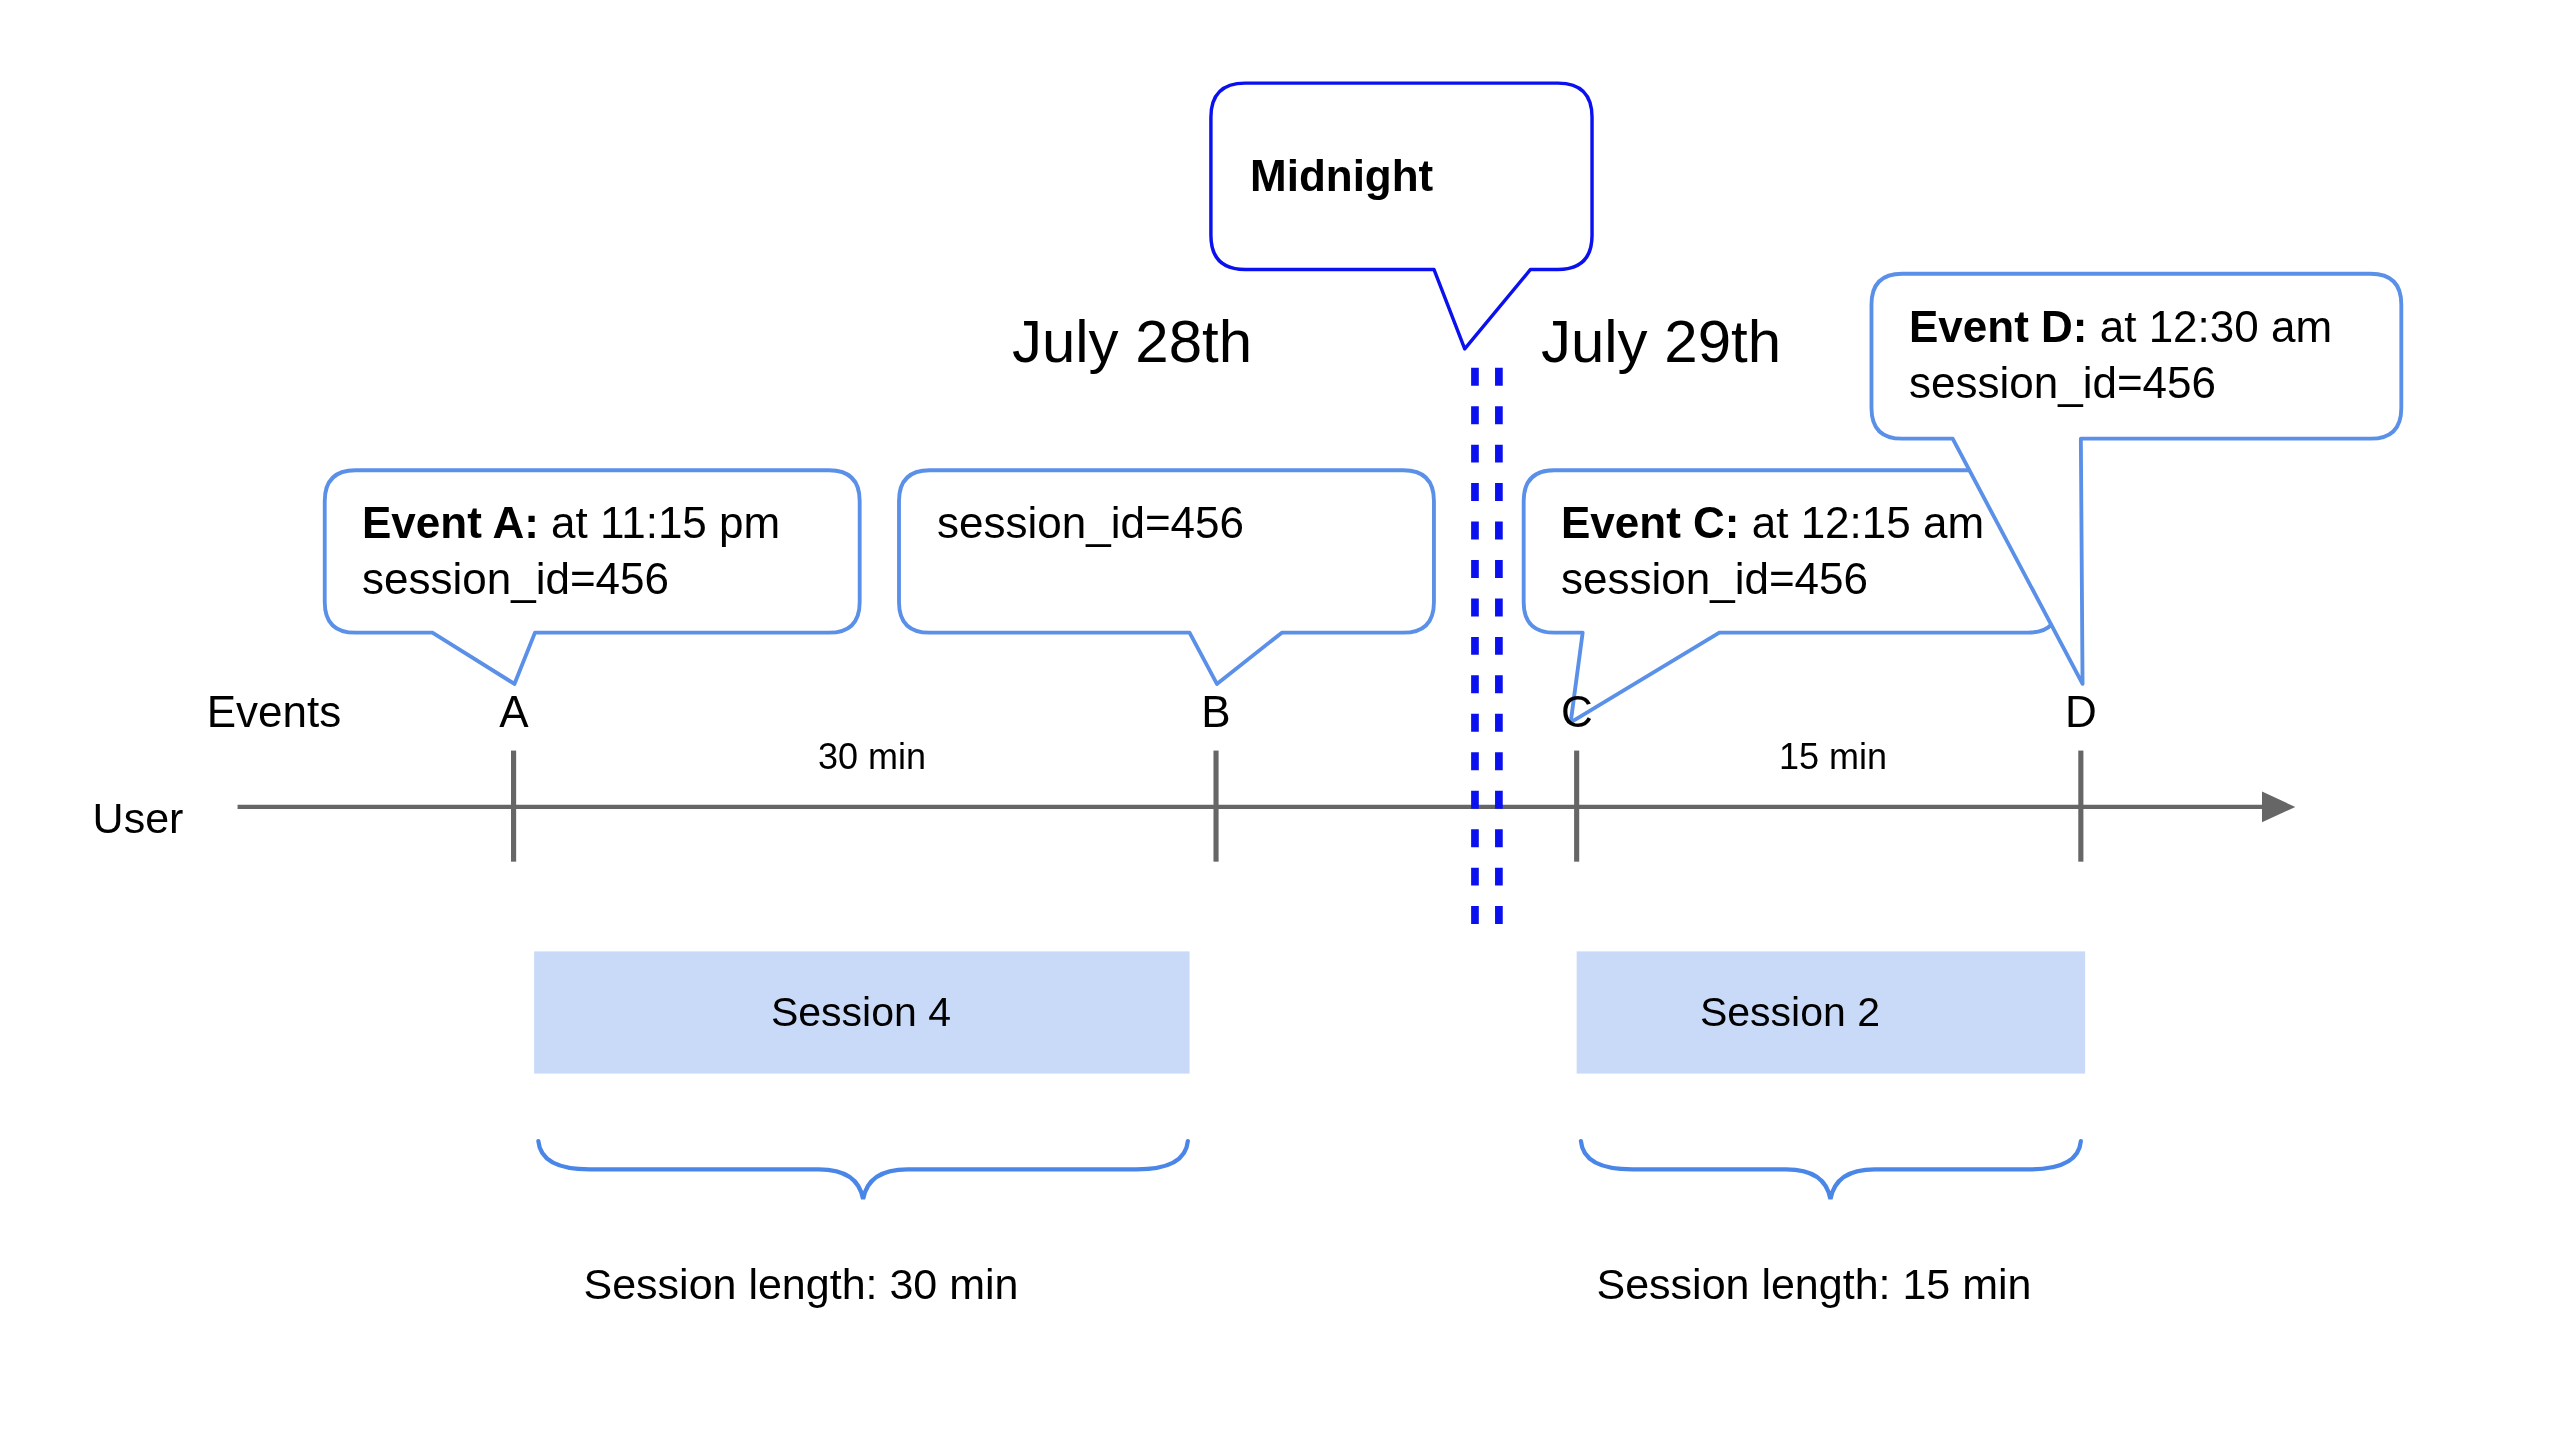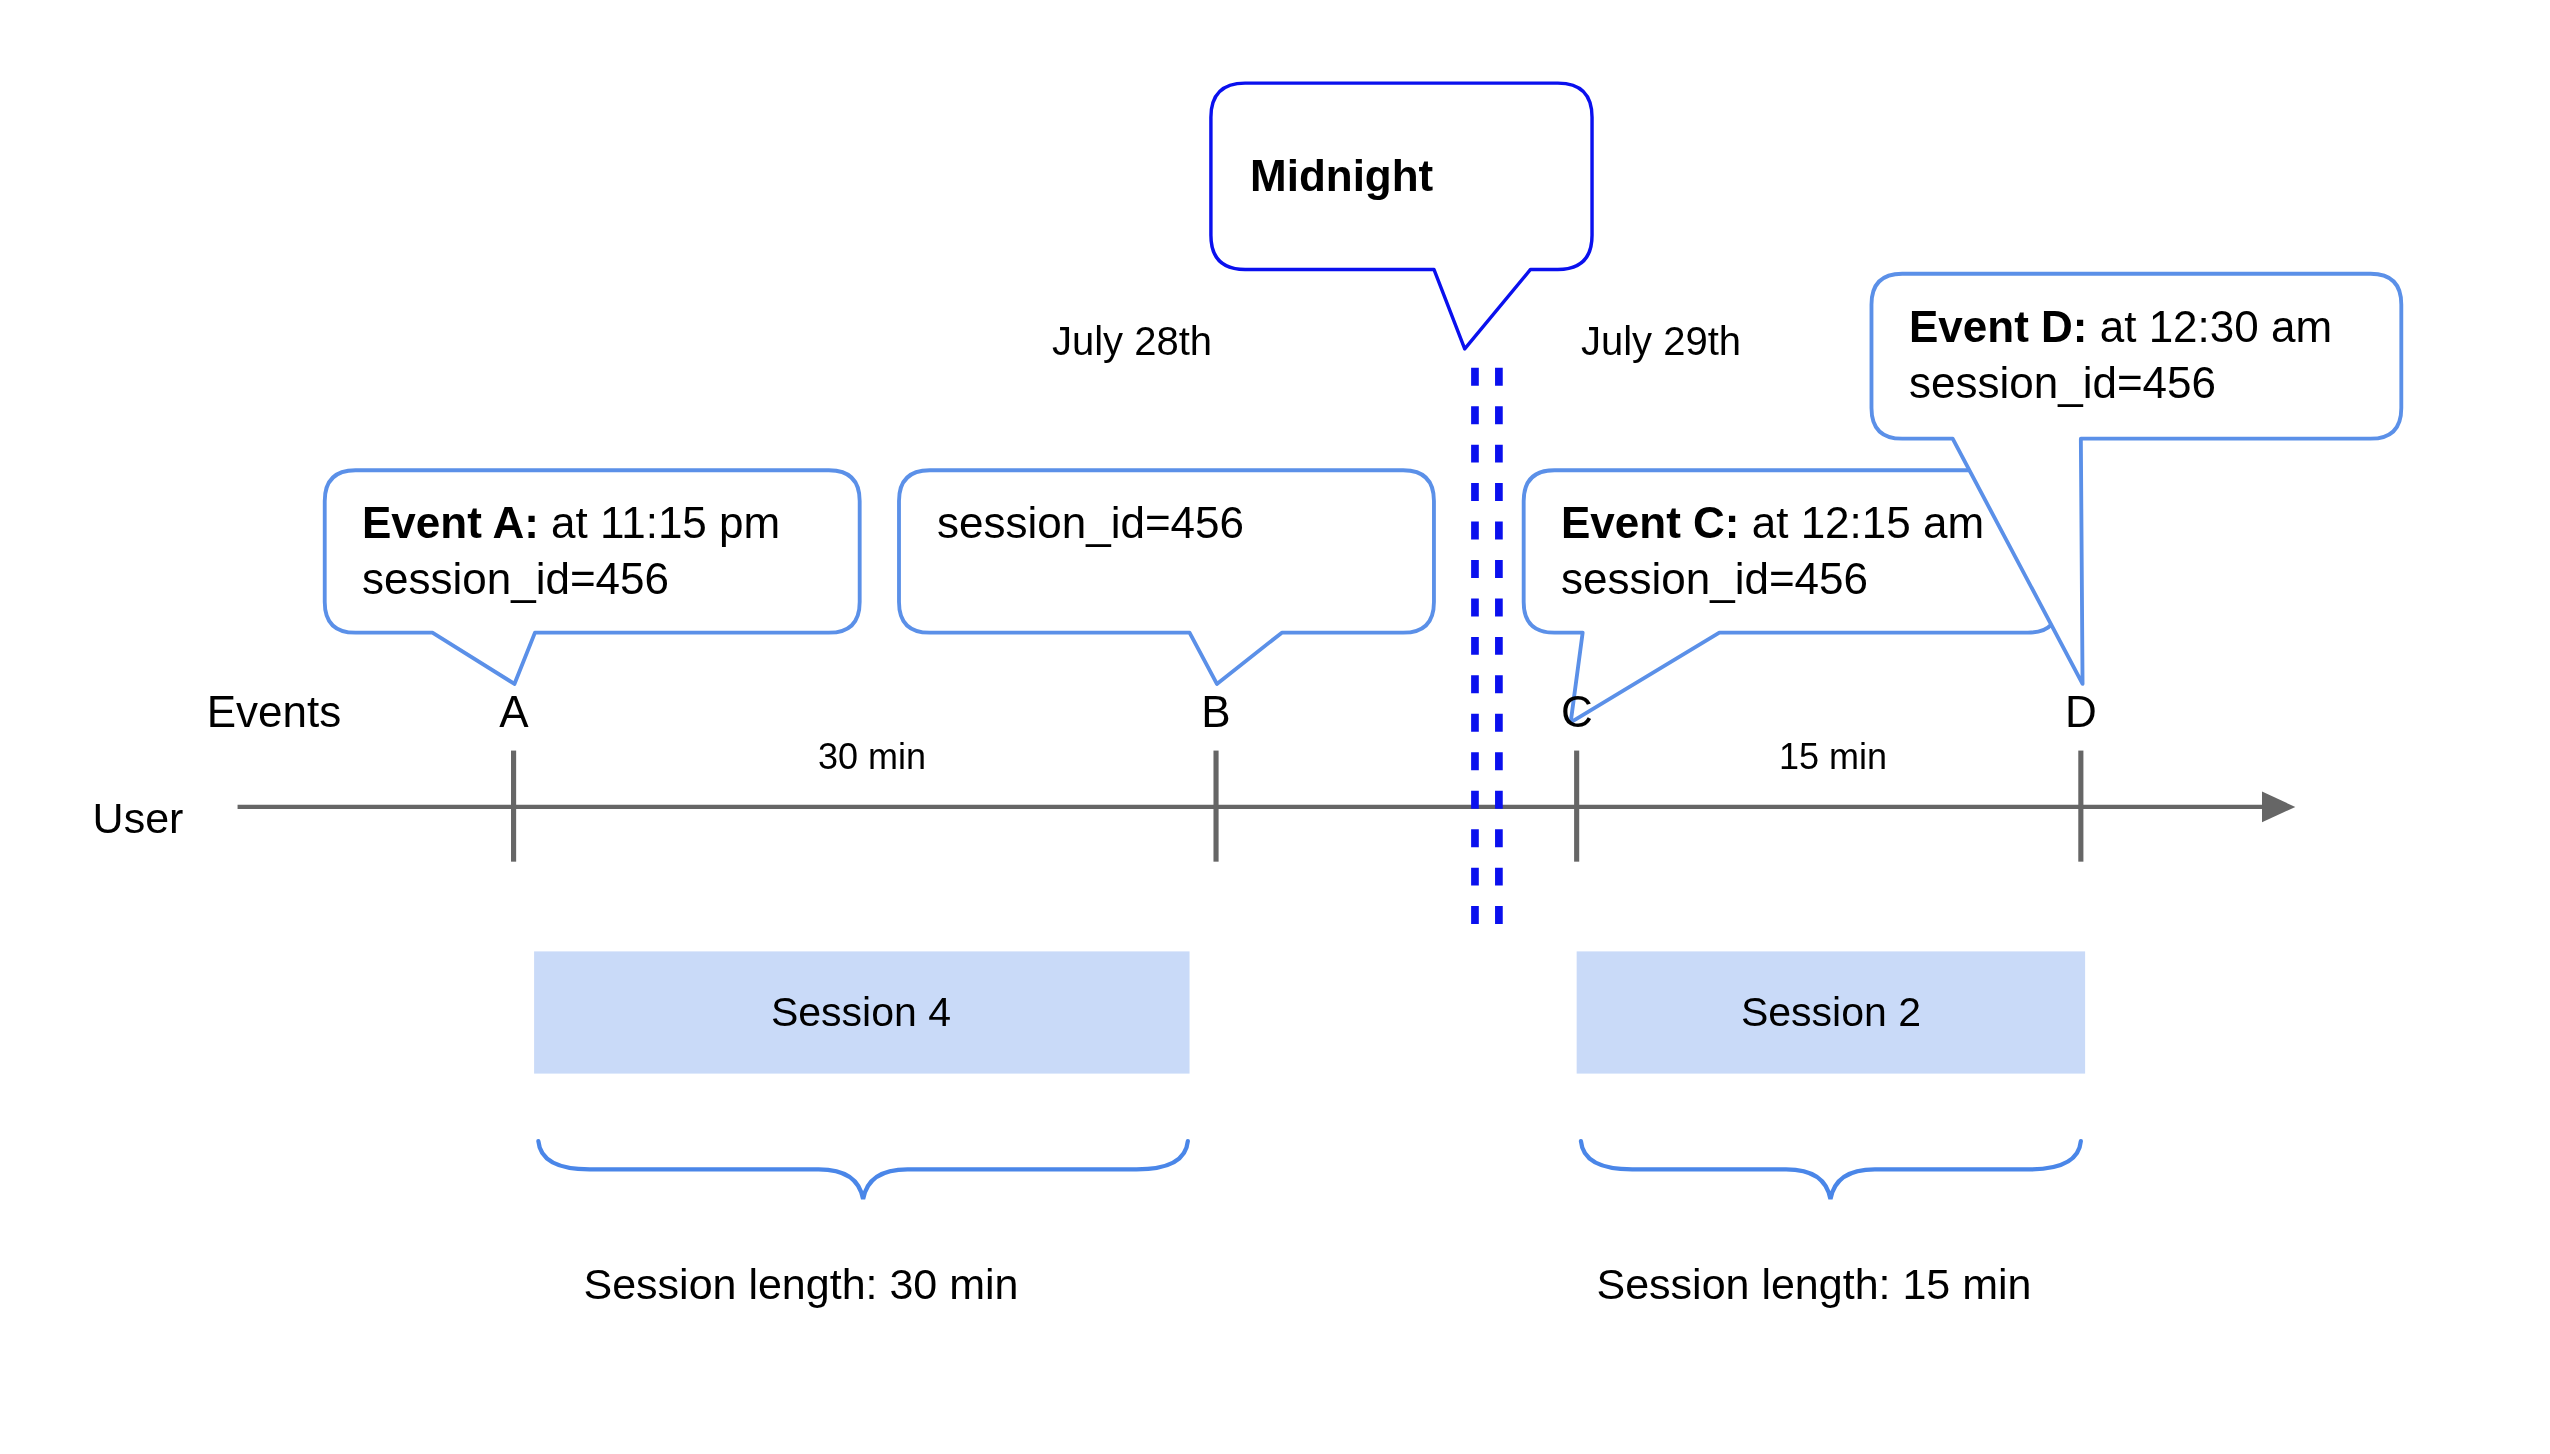--- a/index.html
+++ b/index.html
@@ -8,21 +8,21 @@
     width:2550px;height:1455px;
     background:#ffffff;
     font-family:"Liberation Sans", sans-serif;
     color:var(--ink,#000);
     overflow:hidden;
   }
   svg.layer{position:absolute;left:0;top:0;}
   .txt{position:absolute;white-space:nowrap;}
   .centered{transform:translate(-50%,-50%);}
   .vcenter{transform:translateY(-50%);}
-  .date-label{font-size:40px;}
+  .date-label{font-size:60px;}
   .midnight-label{font-size:44px;font-weight:bold;text-align:right;}
   .bubble-text{font-size:44px;line-height:56px;}
   .bubble-text b{font-weight:bold;}
   .axis-label{font-size:44px;}
   .user-label{font-size:43px;}
   .event-letter{font-size:44px;}
   .gap-label{font-size:36px;}
   .session-label{font-size:41px;}
   .length-label{font-size:43px;}
 
@@ -93,19 +93,19 @@
 
   <div class="txt event-letter centered" style="left:514px;top:712px;">A</div>
   <div class="txt event-letter centered" style="left:1216px;top:712px;">B</div>
   <div class="txt event-letter centered" style="left:1577px;top:712px;">C</div>
   <div class="txt event-letter centered" style="left:2081px;top:712px;">D</div>
 
   <div class="txt gap-label centered" style="left:872px;top:757px;">30 min</div>
   <div class="txt gap-label centered" style="left:1833px;top:757px;">15 min</div>
 
   <div class="txt session-label centered" style="left:861px;top:1012px;">Session 4</div>
-  <div class="txt session-label centered" style="left:1831px;top:1012px;">Session 2</div>
+  <div class="txt session-label centered" style="left:1790px;top:1012px;">Session 2</div>
 
   <div class="txt length-label centered" style="left:779px;top:1284px;margin-left:22px;">Session length: 30 min</div>
   <div class="txt length-label centered" style="left:1814px;top:1284px;">Session length: 15 min</div>
 
 </div>
 
 
 </body></html>

